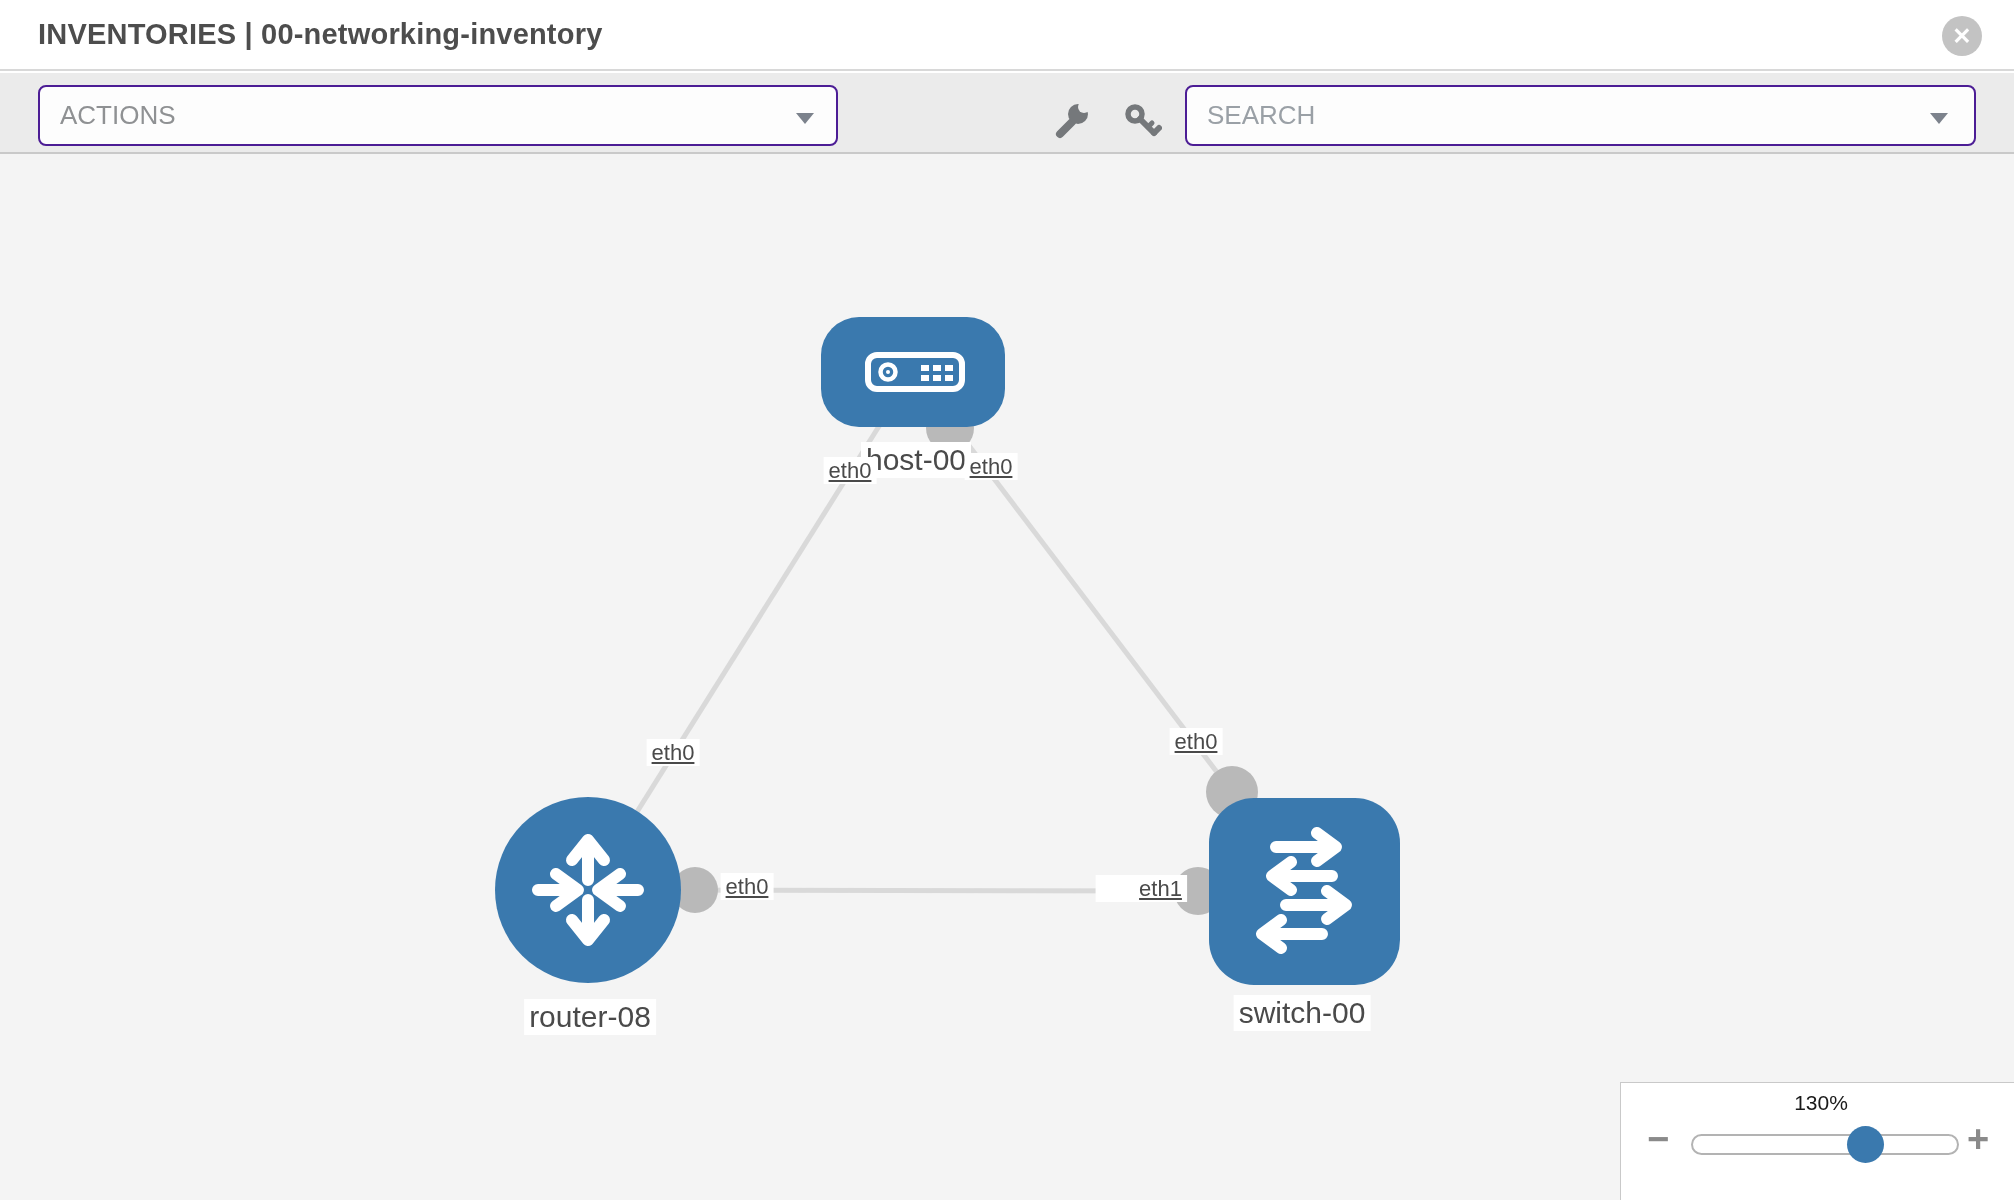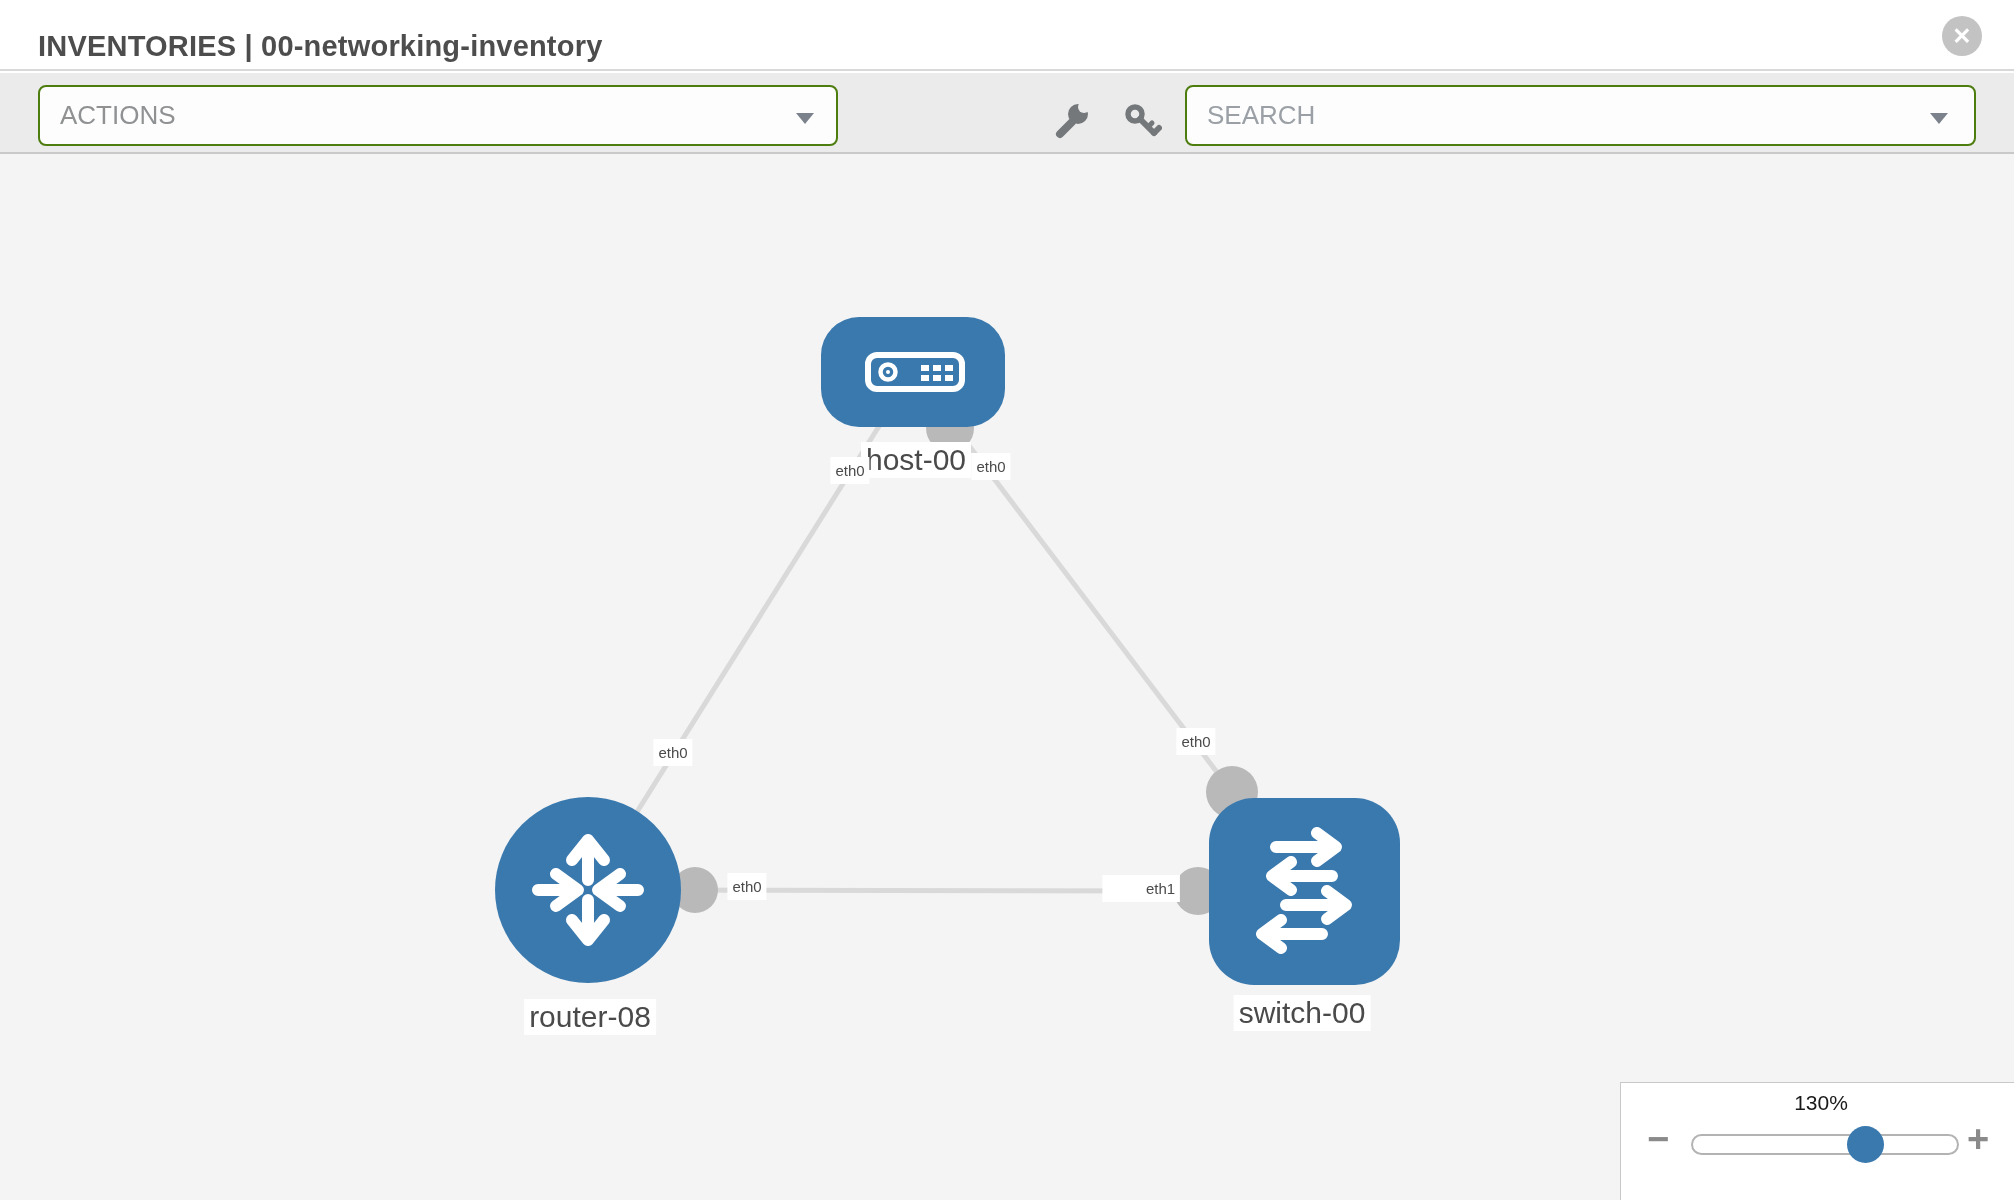--- a/index.html
+++ b/index.html
@@ -2,42 +2,42 @@
 <html><head>
 <meta charset="utf-8">
 <style>
   * { margin:0; padding:0; box-sizing:border-box; }
   html,body { width:2014px; height:1200px; background:#fff; }
   body { font-family:"Liberation Sans", sans-serif; }
   .stage { position:relative; width:2014px; height:1200px; overflow:hidden; background:#fff; }
 
   
   .header { position:absolute; left:0; top:0; width:2014px; height:71px; background:#ffffff; border-bottom:2px solid #d8d8d8; }
-  .page-title { position:absolute; left:38px; top:18px; font-size:29px; font-weight:700; color:#4d4d4d; letter-spacing:0.2px;margin-top:12px; }
+  .page-title { position:absolute; left:38px; top:18px; font-size:29px; font-weight:700; color:#4d4d4d; letter-spacing:0.2px; }
   .close-btn { position:absolute; left:1942px; top:16px; width:40px; height:40px; border-radius:50%; background:#c3c3c3; color:#ffffff; text-align:center; line-height:40px; font-size:23px; font-weight:700; cursor:pointer; }
 
   
   .toolbar { position:absolute; left:0; top:73px; width:2014px; height:81px; background:#ebebeb; border-bottom:2px solid #c9c9c9; }
-  .combo { position:absolute; top:12px; height:61px; background:#fdfdfd; border:2px solid #4d7c0f; border-radius:8px; font-size:26px; color:#8f9193; line-height:57px; padding-left:20px; cursor:pointer; }
+  .combo { position:absolute; top:12px; height:61px; background:#fdfdfd; border:2px solid #4c1d95; border-radius:8px; font-size:26px; color:#8f9193; line-height:57px; padding-left:20px; cursor:pointer; }
   .combo-actions { left:38px; width:800px; }
   .combo-search { left:1185px; width:791px; color:#9aa0a6; }
   .caret { position:absolute; top:26px; width:0; height:0; border-left:9px solid transparent; border-right:9px solid transparent; border-top:11px solid #7c828c; }
   .caret-actions { right:22px; }
   .caret-search { right:26px; }
   .tool-icon { position:absolute; top:28px; width:40px; height:40px; cursor:pointer; }
   .tool-icon.wrench { left:1053px; }
   .tool-icon.key { left:1122px; }
 
   
   .canvas { position:absolute; left:0; top:154px; width:2014px; height:1046px; background:#f4f4f4; overflow:hidden; }
   .net-svg { position:absolute; left:0; top:0; }
 
   .net-label { position:absolute; transform:translateX(-50%); background:#ffffff; color:#4a4a4a; white-space:nowrap; padding:0 5px; }
   .node-label { font-size:30px; line-height:36px; }
-  .if-label { font-size:15px; line-height:27px; }
+  .if-label { font-size:22px; line-height:27px;text-decoration:underline; }
 
   
   .zoom-panel { position:absolute; left:1620px; top:928px; width:400px; height:124px; background:#ffffff; border:1px solid #c9c9c9; }
   .zoom-level { position:absolute; left:0; top:8px; width:400px; text-align:center; font-size:21px; color:#1a1a1a; }
   .zoom-minus, .zoom-plus { position:absolute; top:36px; font-size:38px; font-weight:700; color:#8a8a8a; cursor:pointer; line-height:40px; }
   .zoom-minus { left:26px; }
   .zoom-plus { left:346px; }
   .zoom-track { position:absolute; left:70px; top:51px; width:268px; height:21px; border:2px solid #b3b3b3; border-radius:11px; background:#ffffff; cursor:pointer; }
   .zoom-handle { position:absolute; left:226px; top:43px; width:37px; height:37px; border-radius:50%; background:#3a79ae; cursor:grab; }
 </style>

